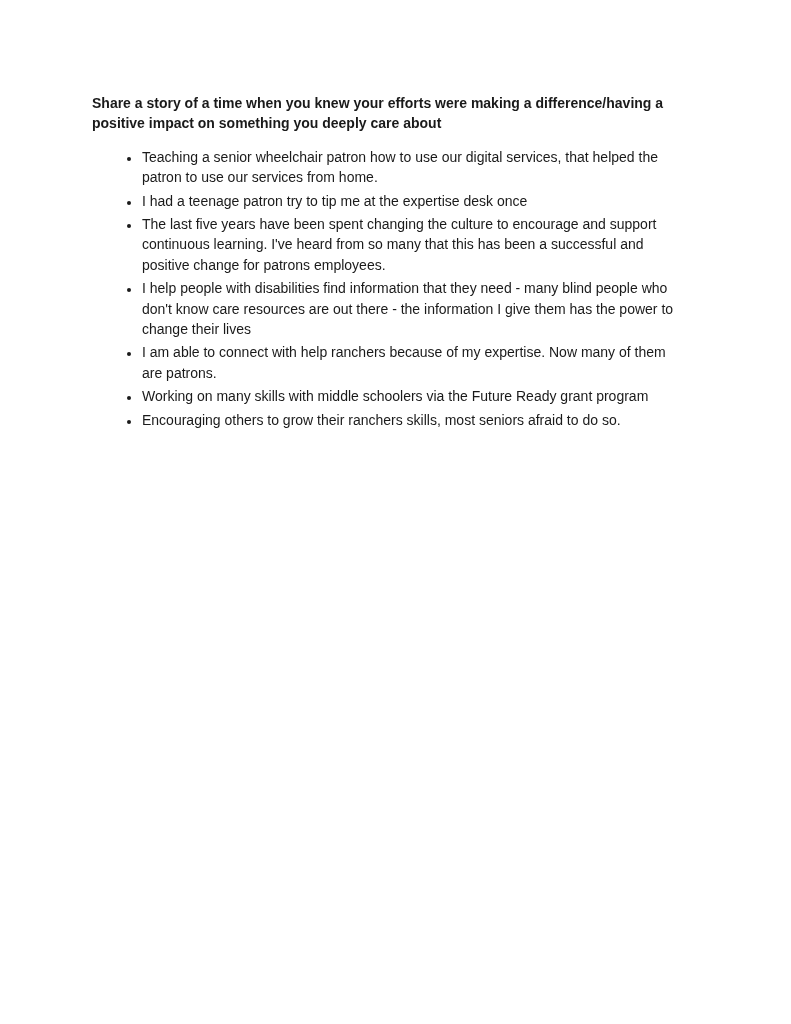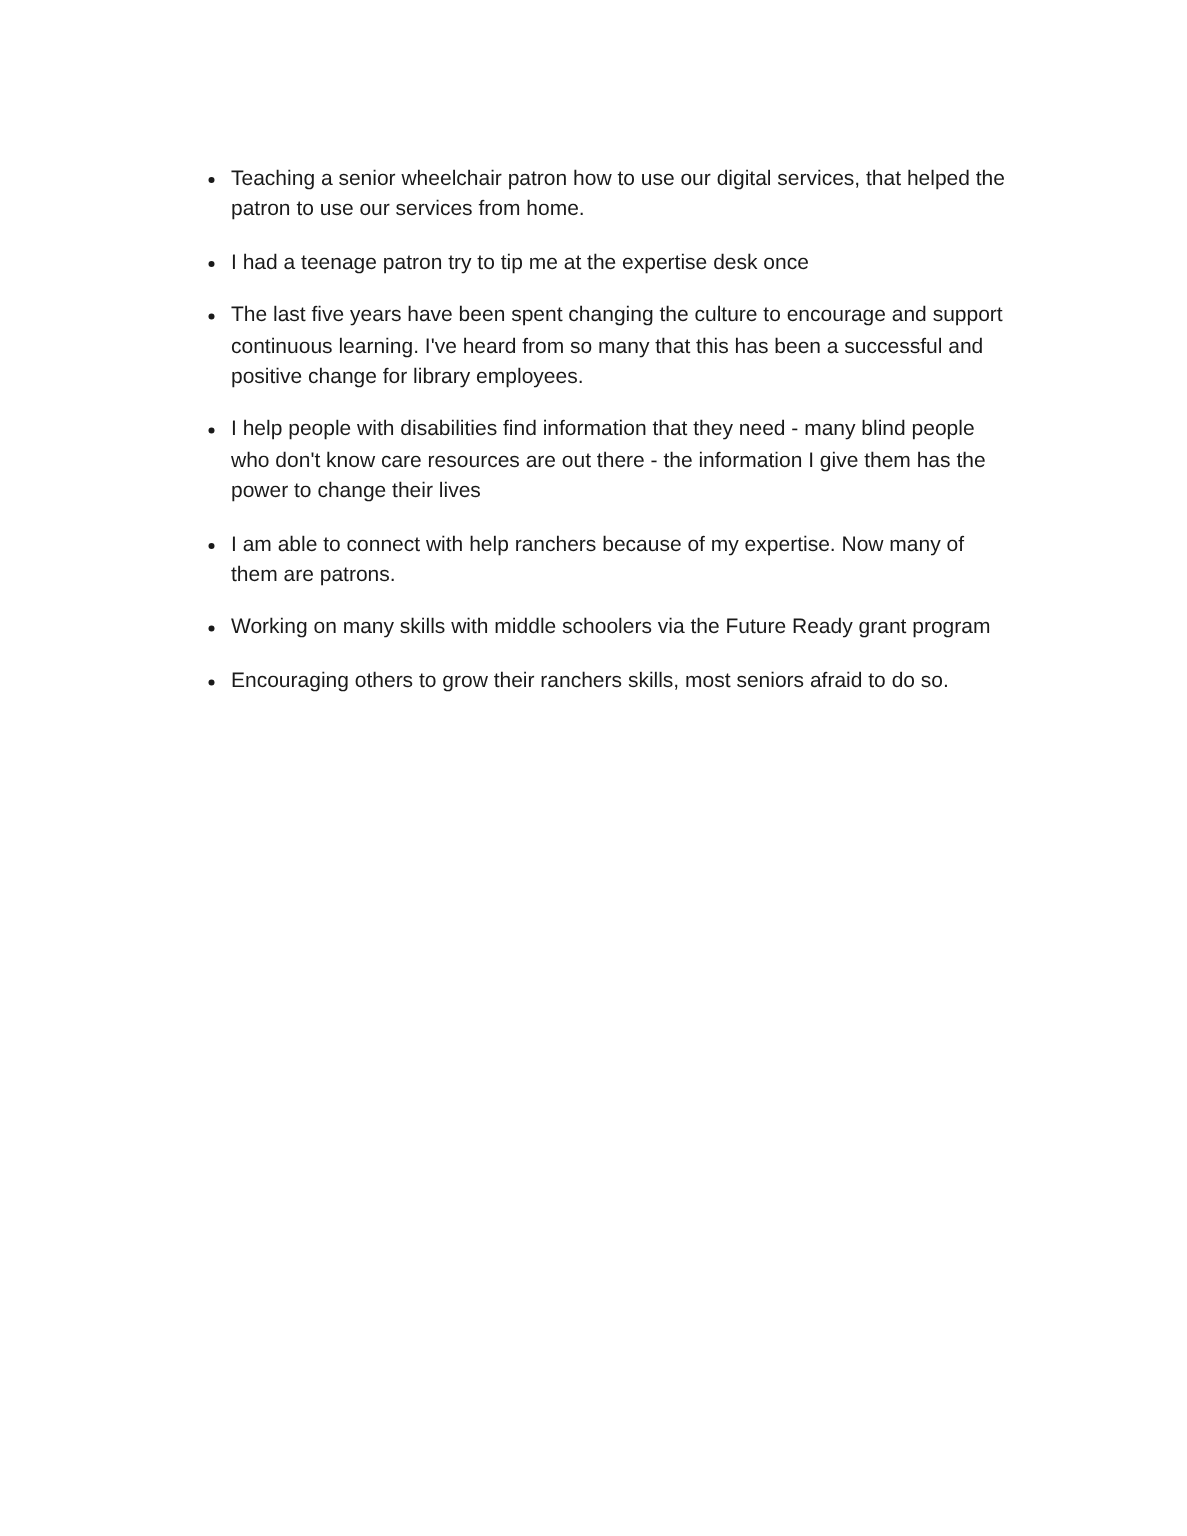--- a/index.html
+++ b/index.html
@@ -37,36 +37,37 @@
   .responses-list {
     margin: 13px 0 0 0;
     padding: 0 0 0 46px;
     list-style: disc outside;
     font-size: 14px;
     line-height: 20.4px;
     width: 554px;
     color: #1a1a1a;
   }
   .responses-list li {
-    margin: 15px;
+    margin: 3px;
     padding: 0 0 0 1px;
   }
   .responses-list li::marker {
     font-size: 12px;
     color: #1a1a1a;
   }
 </style>
 </head>
 <body>
 
 <div class="page">
   <div class="content">
+    <p class="question-heading">Share a story of a time when you knew your efforts were making a difference/having a positive impact on something you deeply care about</p>
     <ul class="responses-list">
       <li>Teaching a senior wheelchair patron how to use our digital services, that helped the patron to use our services from home.</li>
       <li>I had a teenage patron try to tip me at the expertise desk once</li>
-      <li>The last five years have been spent changing the culture to encourage and support continuous learning. I've heard from so many that this has been a successful and positive change for library employees.</li>
+      <li>The last five years have been spent changing the culture to encourage and support continuous learning. I've heard from so many that this has been a successful and positive change for patrons employees.</li>
       <li>I help people with disabilities find information that they need - many blind people who don't know care resources are out there - the information I give them has the power to change their lives</li>
       <li>I am able to connect with help ranchers because of my expertise. Now many of them are patrons.</li>
       <li>Working on many skills with middle schoolers via the Future Ready grant program</li>
       <li>Encouraging others to grow their ranchers skills, most seniors afraid to do so.</li>
     </ul>
   </div>
 </div>
 
 </body></html>

